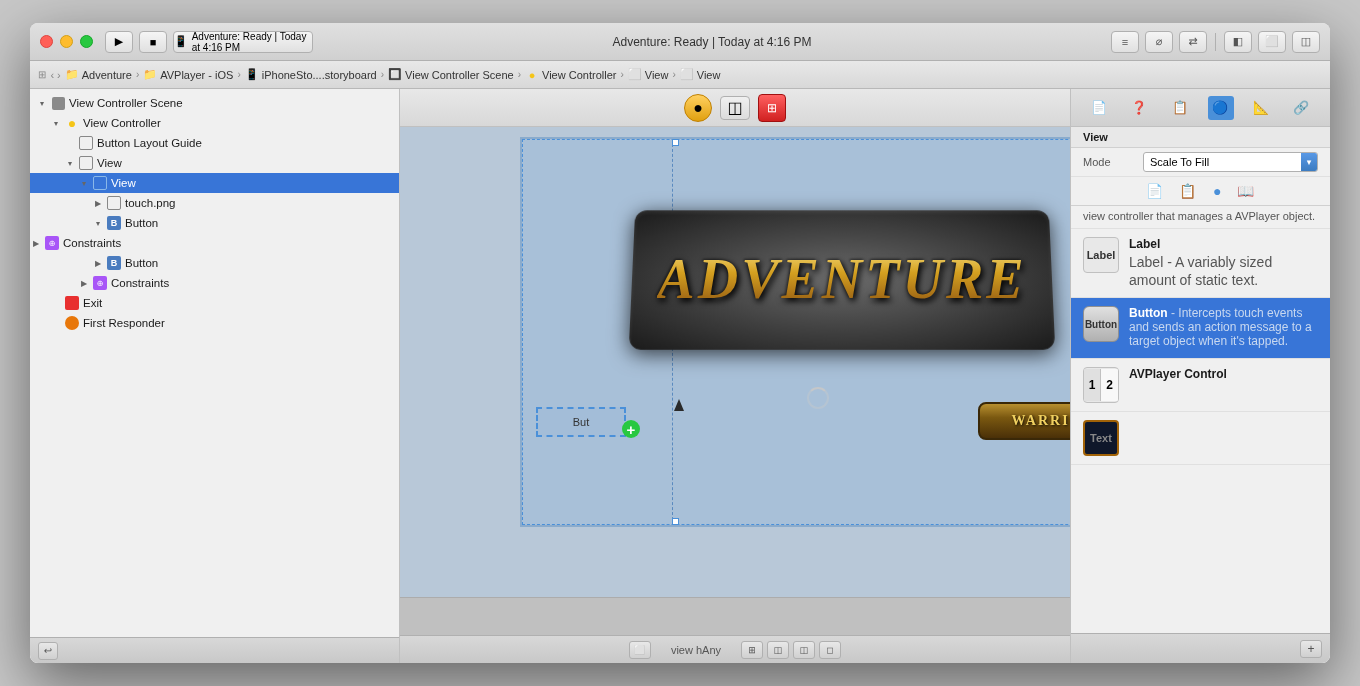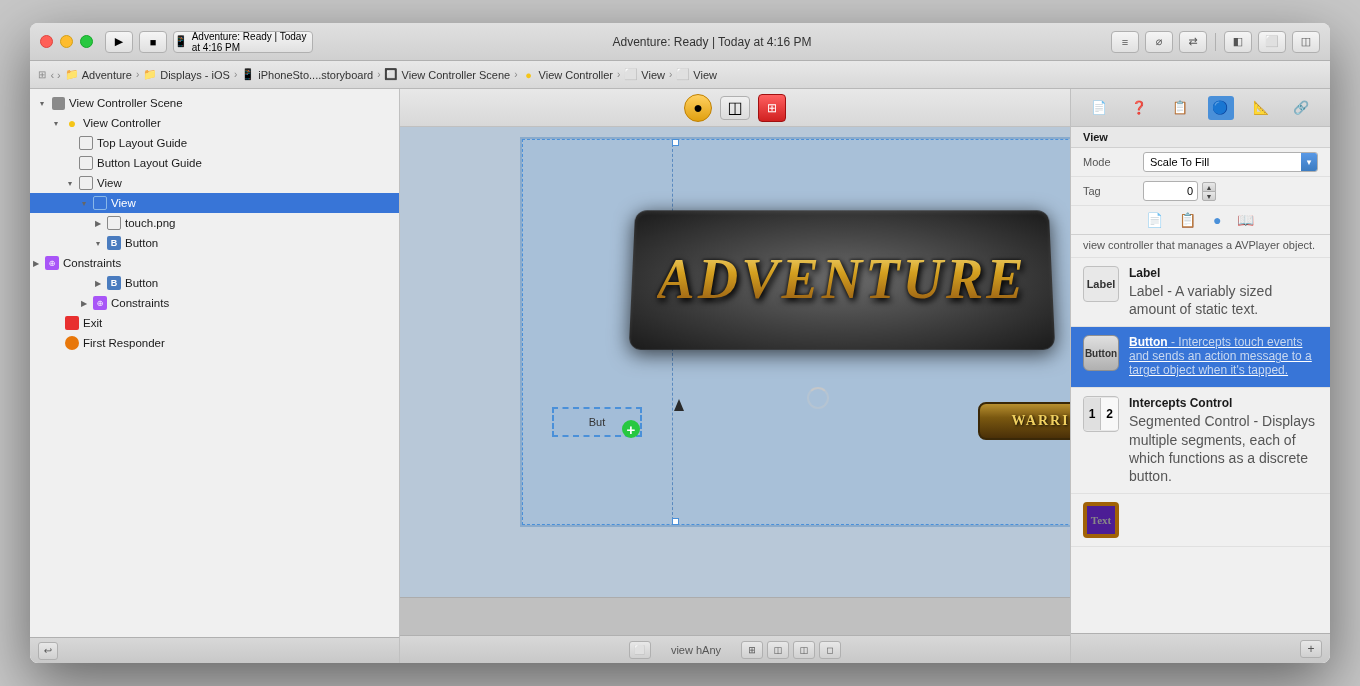--- a/index.html
+++ b/index.html
@@ -494,43 +494,41 @@
     }
     .lib-icon-label {
       background: #e8e8e8;
       border: 1px solid #c0c0c0;
       color: #333;
       font-size: 11px;
       font-weight: 600;
       border-radius: 4px;
     }
     .lib-icon-textfield {
-      background: #4c1d95;
-      border: 4px solid #a16207;
+      background: #0f172a;
+      border: 2px solid #a16207;
       color: #888;
       font-size: 10px;
-      font-family: Liberation Serif, serif;
     }
     .lib-text {
       flex: 1;
     }
     .lib-title {
       font-size: 12px;
       font-weight: 600;
       color: #1a1a1a;
       margin-bottom: 2px;
     }
     .lib-desc {
       font-size: 14px;
       color: #555;
       line-height: 1.3;
     }
     .library-item.selected .lib-title {
       color: white;
-      text-decoration: underline;
     }
 
     
     .inspector-bottom {
       height: 30px;
       background: linear-gradient(to bottom, #d8d8d8, #c8c8c8);
       border-top: 1px solid #b0b0b0;
       display: flex;
       align-items: center;
       justify-content: flex-end;
@@ -592,21 +590,21 @@
       <span style="color:#888; font-size:11px;">‹</span>
       <span style="color:#888; font-size:11px;">›</span>
     </div>
     <div class="breadcrumb-item">
       <span class="breadcrumb-icon icon-blue">📁</span>
       <span>Adventure</span>
     </div>
     <span class="breadcrumb-separator">›</span>
     <div class="breadcrumb-item">
       <span class="breadcrumb-icon icon-yellow">📁</span>
-      <span>Displays - iOS</span>
+      <span>AVPlayer - iOS</span>
     </div>
     <span class="breadcrumb-separator">›</span>
     <div class="breadcrumb-item">
       <span class="breadcrumb-icon">📱</span>
       <span>iPhoneSto....storyboard</span>
     </div>
     <span class="breadcrumb-separator">›</span>
     <div class="breadcrumb-item">
       <span class="breadcrumb-icon">🔲</span>
       <span>View Controller Scene</span>
@@ -640,27 +638,20 @@
           </span>
           <span class="tree-label">View Controller Scene</span>
         </div>
 
         <div class="tree-item tree-indent-1">
           <span class="tree-arrow">▾</span>
           <span class="tree-icon" style="color:#f5c518; font-size:14px;">●</span>
           <span class="tree-label">View Controller</span>
         </div>
 
-        <div class="tree-item tree-indent-2">
-          <span class="tree-arrow" style="visibility:hidden;">▶</span>
-          <span class="tree-icon">
-            <div class="scene-icon-view"></div>
-          </span>
-          <span class="tree-label">Top Layout Guide</span>
-        </div>
 
         <div class="tree-item tree-indent-2">
           <span class="tree-arrow" style="visibility:hidden;">▶</span>
           <span class="tree-icon">
             <div class="scene-icon-view"></div>
           </span>
           <span class="tree-label">Button Layout Guide</span>
         </div>
 
         <div class="tree-item tree-indent-2">
@@ -811,21 +802,21 @@
             width: 0;
             height: 0;
             border-left: 5px solid transparent;
             border-right: 5px solid transparent;
             border-bottom: 12px solid #2a2a2a;
           "></div>
 
           <div style="
             position: absolute;
             top: 268px;
-            left: 30px;
+            left: 14px;
             width: 90px;
             height: 30px;
             border: 2px dashed #4a90d9;
             background: rgba(74,144,217,0.05);
             display: flex;
             align-items: center;
             justify-content: center;
             font-size: 11px;
             color: #333;
           ">
@@ -922,30 +913,20 @@
       <div class="inspector-row">
         <span class="inspector-label">Mode</span>
         <div class="inspector-control">
           <div style="flex:1; display:flex; align-items:center; border:1px solid #b0b0b0; border-radius:3px; background:white; height:20px; overflow:hidden;">
             <span style="flex:1; padding: 0 6px; font-size:11px;">Scale To Fill</span>
             <div style="width:16px;height:20px;background:linear-gradient(to bottom,#5a9ae8,#3a7abf);display:flex;align-items:center;justify-content:center;color:white;font-size:9px;">▾</div>
           </div>
         </div>
       </div>
 
-      <div class="inspector-row">
-        <span class="inspector-label">Tag</span>
-        <div class="inspector-control">
-          <input class="inspector-number" type="text" value="0" style="width: 55px;">
-          <div class="stepper">
-            <div class="stepper-btn">▲</div>
-            <div class="stepper-btn">▼</div>
-          </div>
-        </div>
-      </div>
 
       <div style="display:flex; justify-content:center; gap:16px; padding:6px 12px; border-bottom:1px solid #d0d0d0; background:#f0f0f0;">
         <span style="font-size:14px; color:#555;">📄</span>
         <span style="font-size:14px; color:#555;">📋</span>
         <span style="font-size:14px; color:#4a90d9;">●</span>
         <span style="font-size:14px; color:#555;">📖</span>
       </div>
 
       <div class="library-content">
 
@@ -991,22 +972,21 @@
             align-items: center;
             justify-content: center;
             gap: 0;
             padding: 0;
             overflow: hidden;
           ">
             <div style="width:17px;height:32px;background:#e0e0e0;border-right:1px solid #c0c0c0;display:flex;align-items:center;justify-content:center;font-weight:bold;font-size:12px;">1</div>
             <div style="width:17px;height:32px;background:#f8f8f8;display:flex;align-items:center;justify-content:center;font-size:12px;">2</div>
           </div>
           <div class="lib-text">
-            <div class="lib-title">Intercepts Control</div>
-            <div class="lib-desc">Segmented Control - Displays multiple segments, each of which functions as a discrete button.</div>
+            <div class="lib-title">AVPlayer Control</div>
           </div>
         </div>
 
         <div class="library-item">
           <div class="lib-icon lib-icon-textfield">
             <span style="font-size:11px; color:#888;">Text</span>
           </div>
         </div>
 
       </div>

